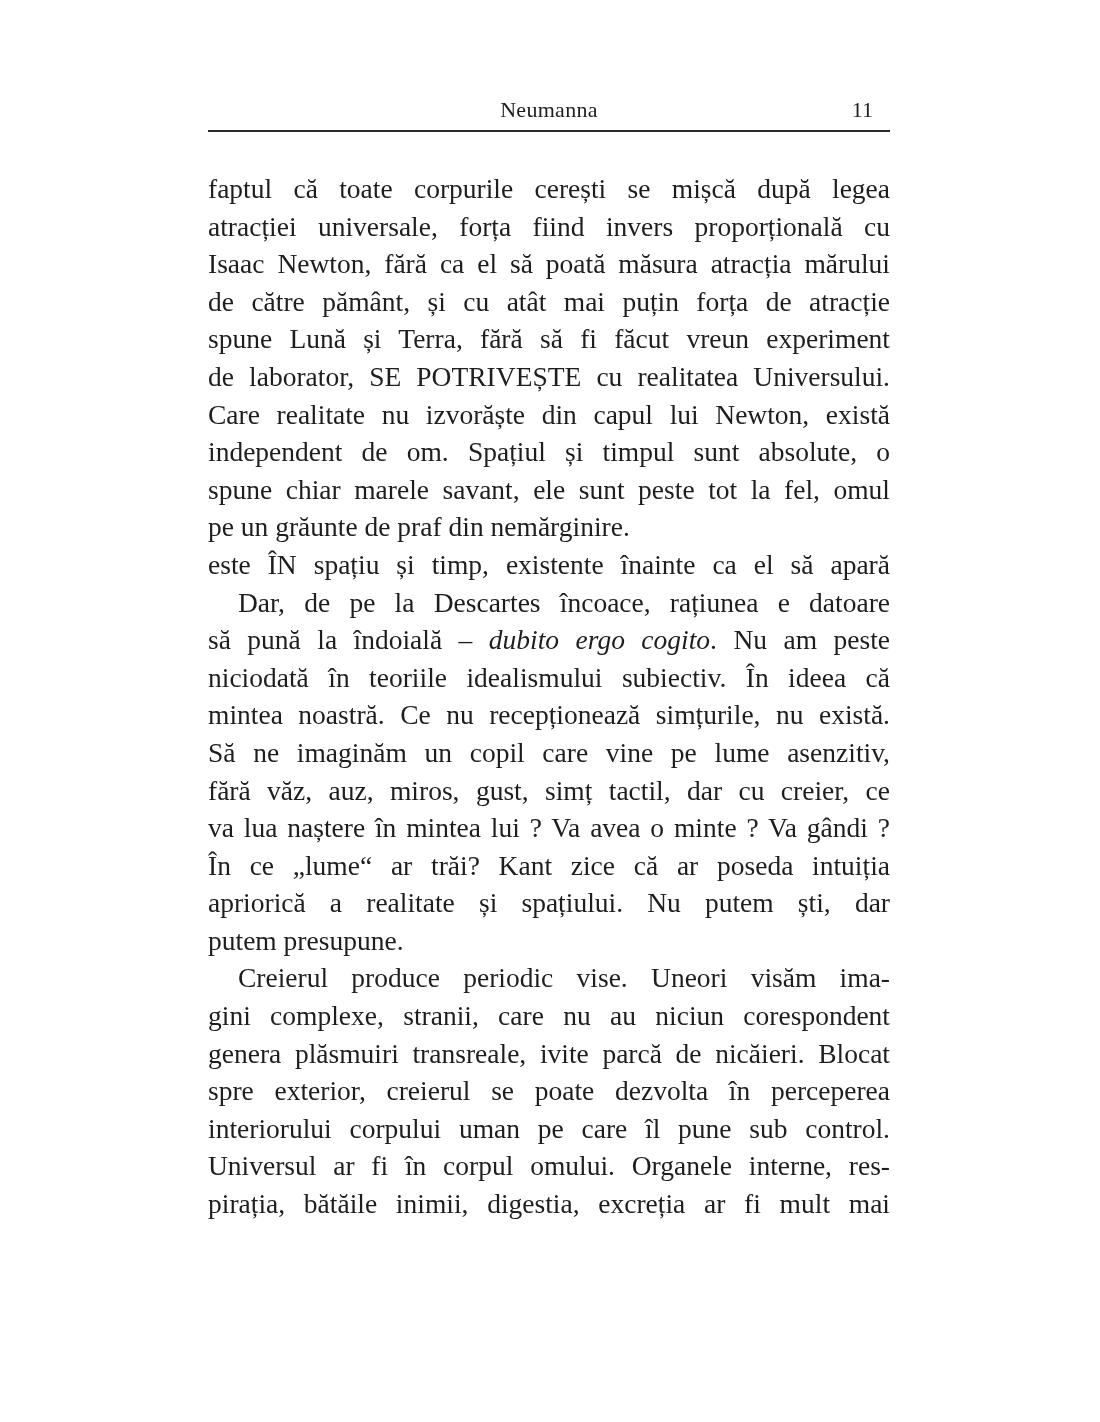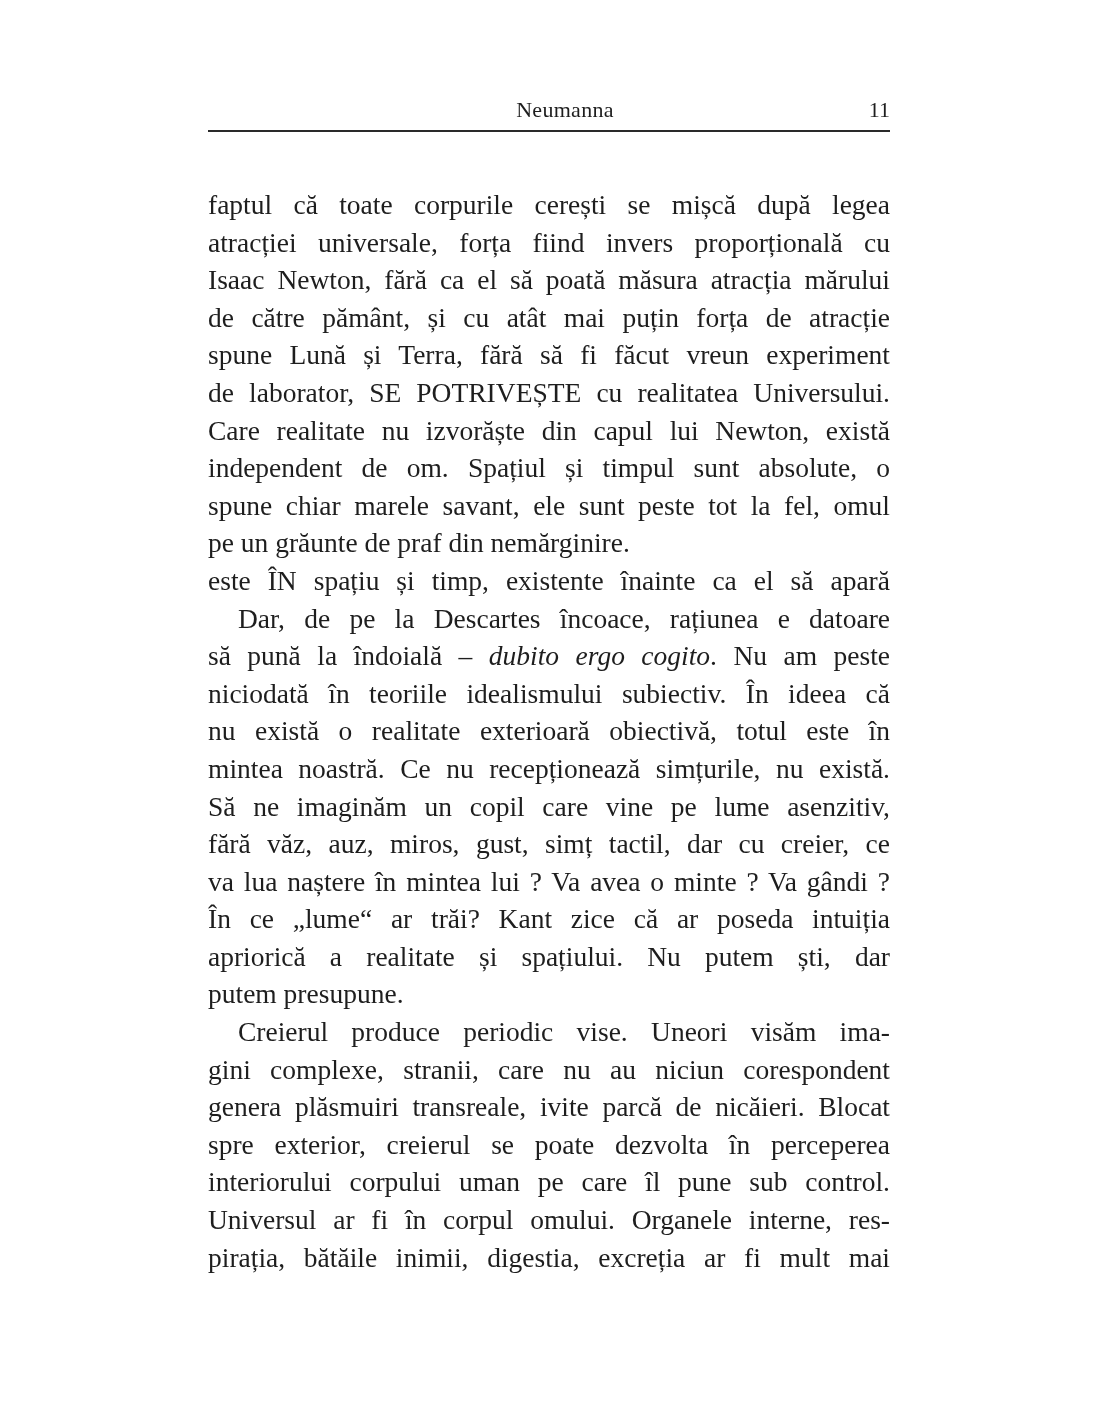--- a/index.html
+++ b/index.html
@@ -25,41 +25,41 @@
       position: absolute;
       top: 95px;
       left: 0;
       width: 682px;
       height: 30px;
       font-size: 22px;
       line-height: 30px;
     }
     .running-header .title {
       position: absolute;
-      left: 16px;
+      left: 0;
       width: 682px;
       text-align: center;
       letter-spacing: 0.3px;
     }
     .running-header .folio {
       position: absolute;
-      right: 0;
+      right: 17px;
       top: 0;
     }
     .header-rule {
       position: absolute;
       top: 130px;
       left: 0;
       width: 682px;
       height: 0;
       border-top: 2px solid #2a2a2a;
     }
     .body-text {
       position: absolute;
-      top: 186px;
+      top: 170px;
       left: 0;
       width: 682px;
       font-size: 27.5px;
       line-height: 37.6px;
     }
     .line {
       display: block;
       white-space: nowrap;
       text-align: justify;
       text-align-last: justify;
@@ -96,21 +96,20 @@
         <span class="line"><span>Care realitate nu izvorăște din capul lui Newton, există</span></span>
         <span class="line"><span>independent de om. Spațiul și timpul sunt absolute, o</span></span>
         <span class="line"><span>spune chiar marele savant, ele sunt peste tot la fel, omul</span></span>
         <span class="line last"><span>pe un grăunte de praf din nemărginire.</span></span>
         <span class="line"><span>este ÎN spațiu și timp, existente înainte ca el să apară</span></span>
       </div>
       <div>
         <span class="line indent"><span>Dar, de pe la Descartes încoace, rațiunea e datoare</span></span>
         <span class="line"><span>să pună la îndoială – </span><span class="seg-italic">dubito ergo cogito</span><span>. Nu am peste</span></span>
         <span class="line"><span>niciodată în teoriile idealismului subiectiv. În ideea că</span></span>
-        <span class="line"><span>nu există o realitate exterioară obiectivă, totul este în</span></span>
         <span class="line"><span>mintea noastră. Ce nu recepționează simțurile, nu există.</span></span>
         <span class="line"><span>Să ne imaginăm un copil care vine pe lume asenzitiv,</span></span>
         <span class="line"><span>fără văz, auz, miros, gust, simț tactil, dar cu creier, ce</span></span>
         <span class="line"><span>va lua naștere în mintea lui ? Va avea o minte ? Va gândi ?</span></span>
         <span class="line"><span>În ce „lume“ ar trăi? Kant zice că ar poseda intuiția</span></span>
         <span class="line"><span>apriorică a realitate și spațiului. Nu putem ști, dar</span></span>
         <span class="line last"><span>putem presupune.</span></span>
       </div>
       <div>
         <span class="line indent"><span>Creierul produce periodic vise. Uneori visăm ima-</span></span>

